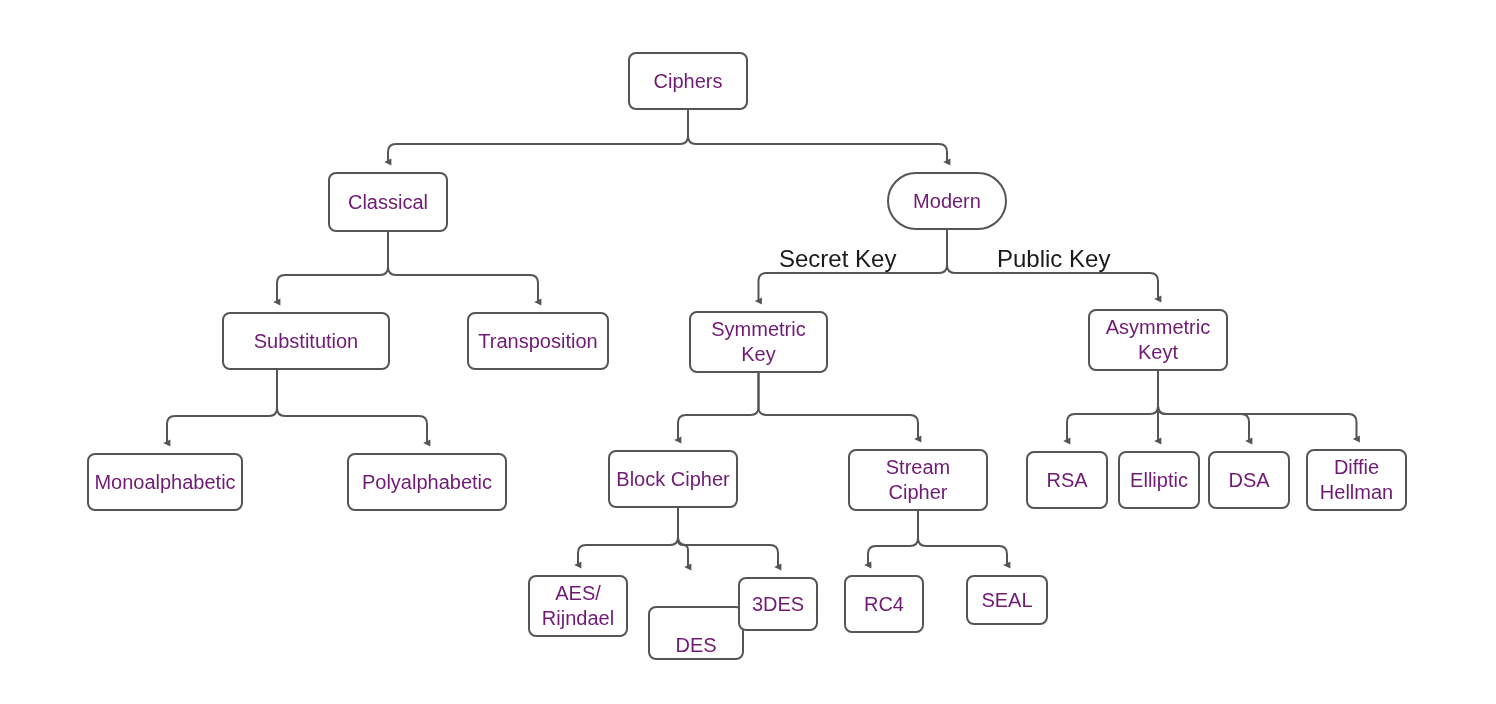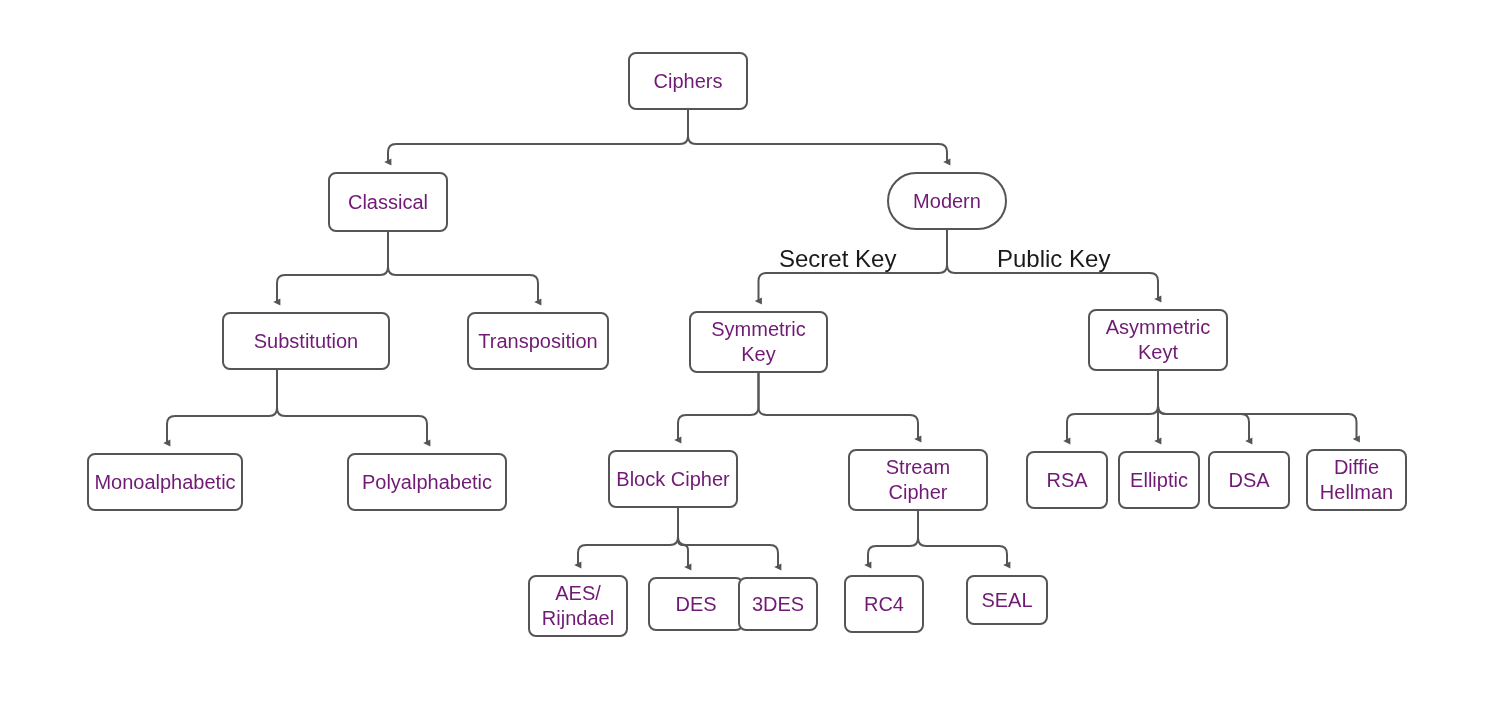--- a/index.html
+++ b/index.html
@@ -100,26 +100,26 @@
 Key</span></div>
       <div class="node" style="left: 1088px; top: 309px; width: 140px; height: 62px;"><span>Asymmetric
 Keyt</span></div>
       <div class="node" style="left: 87px; top: 453px; width: 156px; height: 58px;"><span>Monoalphabetic</span></div>
       <div class="node" style="left: 347px; top: 453px; width: 160px; height: 58px;"><span>Polyalphabetic</span></div>
       <div class="node" style="left: 608px; top: 450px; width: 130px; height: 58px;"><span>Block Cipher</span></div>
       <div class="node" style="left: 848px; top: 449px; width: 140px; height: 62px;"><span>Stream
 Cipher</span></div>
       <div class="node" style="left: 1026px; top: 451px; width: 82px; height: 58px;"><span>RSA</span></div>
       <div class="node" style="left: 1118px; top: 451px; width: 82px; height: 58px;"><span>Elliptic</span></div>
-      <div class="node" style="left: 1208px; top: 451px; width: 82px; height: 58px; border-radius: 7px;"><span>DSA</span></div>
+      <div class="node" style="left: 1208px; top: 451px; width: 82px; height: 58px;"><span>DSA</span></div>
       <div class="node" style="left: 1306px; top: 449px; width: 101px; height: 62px;"><span>Diffie
 Hellman</span></div>
       <div class="node" style="left: 528px; top: 575px; width: 100px; height: 62px;"><span>AES/
 Rijndael</span></div>
-      <div class="node" style="left: 648px; top: 577px; width: 96px; height: 54px;"><span>DES</span></div>
+      <div class="node" style="left: 648px; top: 606px; width: 96px; height: 54px; align-items: flex-end;"><span>DES</span></div>
       <div class="node" style="left: 738px; top: 577px; width: 80px; height: 54px;"><span>3DES</span></div>
       <div class="node" style="left: 844px; top: 575px; width: 80px; height: 58px;"><span>RC4</span></div>
       <div class="node" style="left: 966px; top: 575px; width: 82px; height: 50px; text-align: center;"><span>SEAL</span></div>
     </div>
   <div id="edge-label-layer">
       <div class="edge-label" style="left: 775px; top: 248px;">Secret Key</div>
       <div class="edge-label" style="left: 993px; top: 248px;">Public Key</div>
     </div>
 
 </div>

